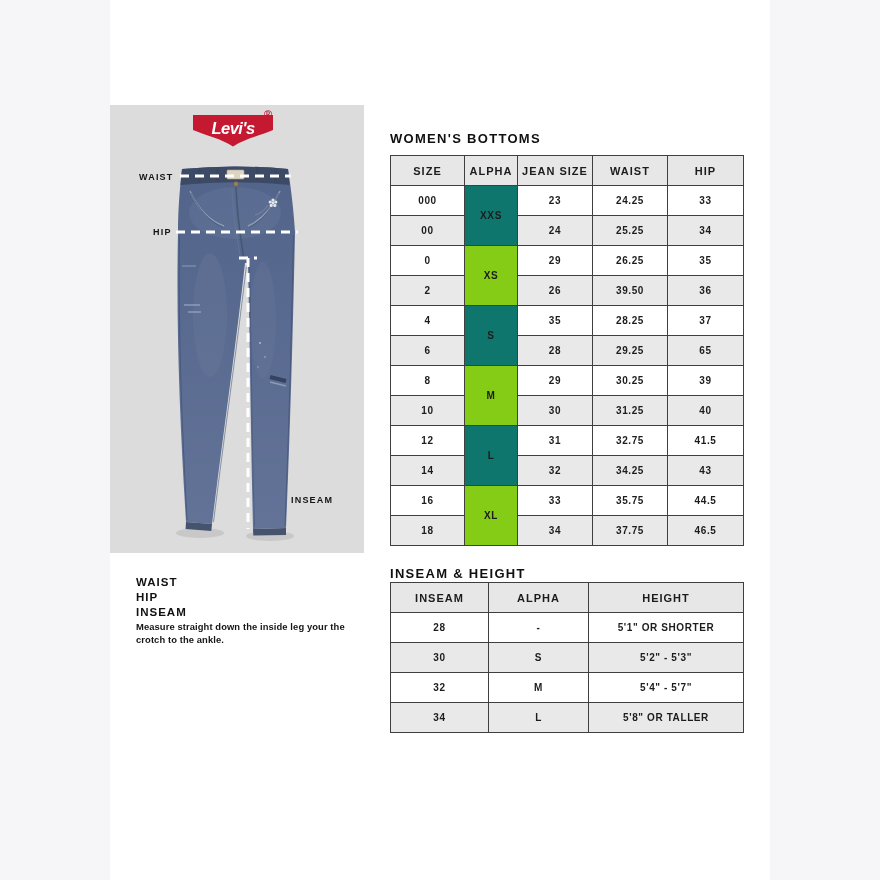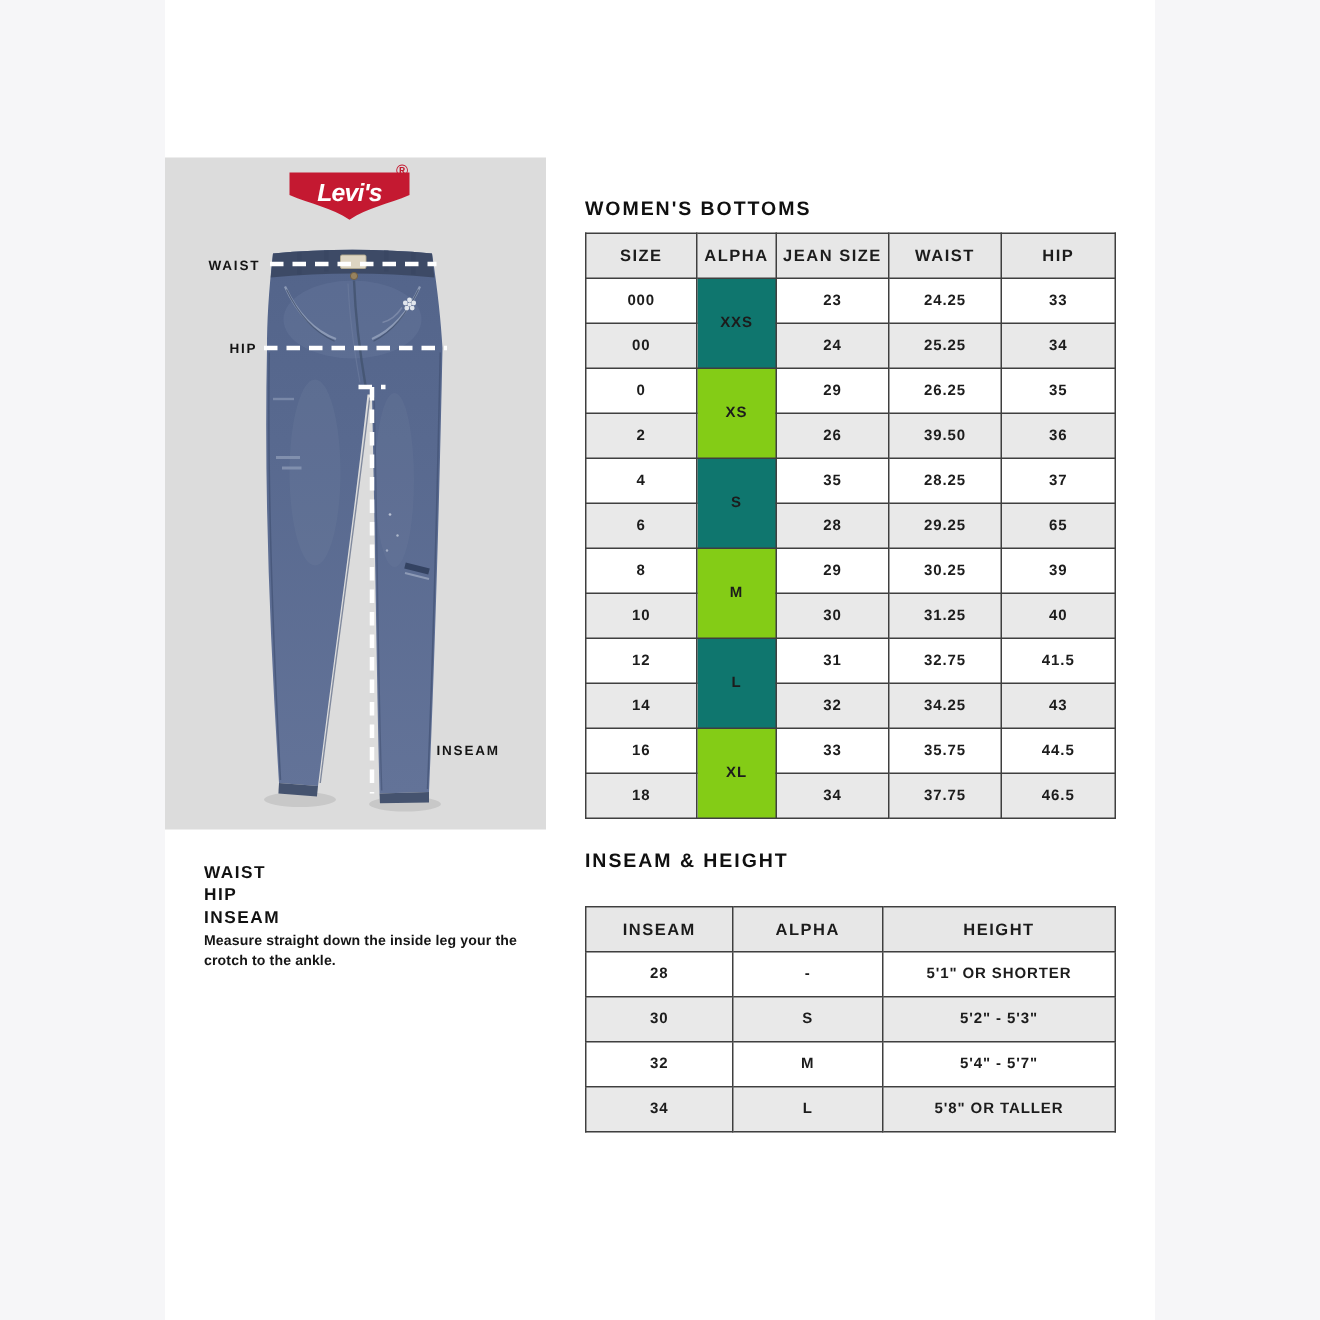--- a/index.html
+++ b/index.html
@@ -30,21 +30,21 @@
   .guide p{
     margin:0 0 13px;font-size:9.4px;font-weight:bold;letter-spacing:0.1px;
     line-height:1.34;color:#151515;
   }
 
   
   .right{position:absolute;left:280px;top:131px;width:420px;}
   .section-title{
     margin:0 0 9px;font-size:13px;font-weight:bold;letter-spacing:1.3px;color:#101010;
   }
-  .section-title.second{margin:20px 0 23px;}
+  .section-title.second{margin:20px 0 1px;}
   table{border-collapse:collapse;table-layout:fixed;width:353px;}
   th,td{
     border:1px solid #3f3f3f;height:29px;padding:0;text-align:center;vertical-align:middle;
     font-weight:bold;color:#1c1c1c;
   }
   th{background:#e7e7e7;font-size:11px;letter-spacing:1px;}
   td{font-size:10px;letter-spacing:0.6px;background:#ffffff;}
   tr.alt td{background:#e9e9e9;text-align:center;}
   td.alpha-cell{background:#0f766e;}
   td.alpha-cell.g-alt{background:#84cc16;}

